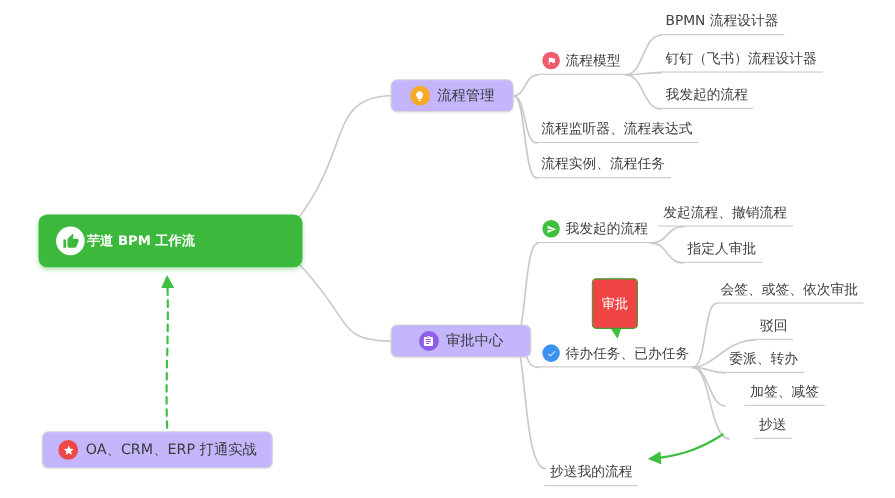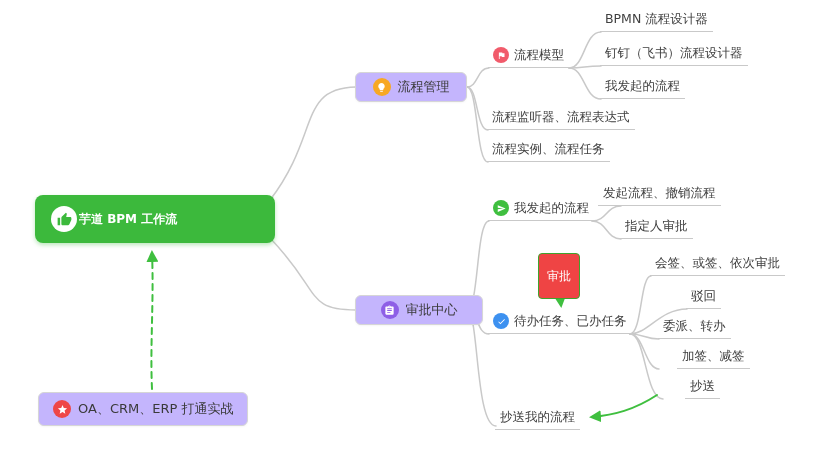--- a/index.html
+++ b/index.html
@@ -185,21 +185,21 @@
   </div>
 
   <div class="node leaf" style="left:677px; top:347px;">
     <span>加签、减签</span>
   </div>
 
   <div class="node leaf" style="left:662px; top:377px;margin-left:23px;">
     <span>抄送</span>
   </div>
 
-  <div class="node leaf" style="left:495px; top:408px;">
+  <div class="node leaf" style="left:495px; top:420px;">
     <span>抄送我的流程</span>
   </div>
 
   <div class="node box" style="left:38px; top:392px; height:34px; padding:0 14px;justify-content:flex-end;">
     <span class="icon-circle ic-18" style="background:#ee4747;">
       <svg width="11" height="11" viewBox="0 0 24 24" fill="#fff">
           <path d="M12 17.27L18.18 21l-1.64-7.03L22 9.24l-7.19-.61L12 2 9.19 8.63 2 9.24l5.46 4.73L5.82 21z"></path>
         </svg>
     </span>
     <span>OA、CRM、ERP 打通实战</span>

